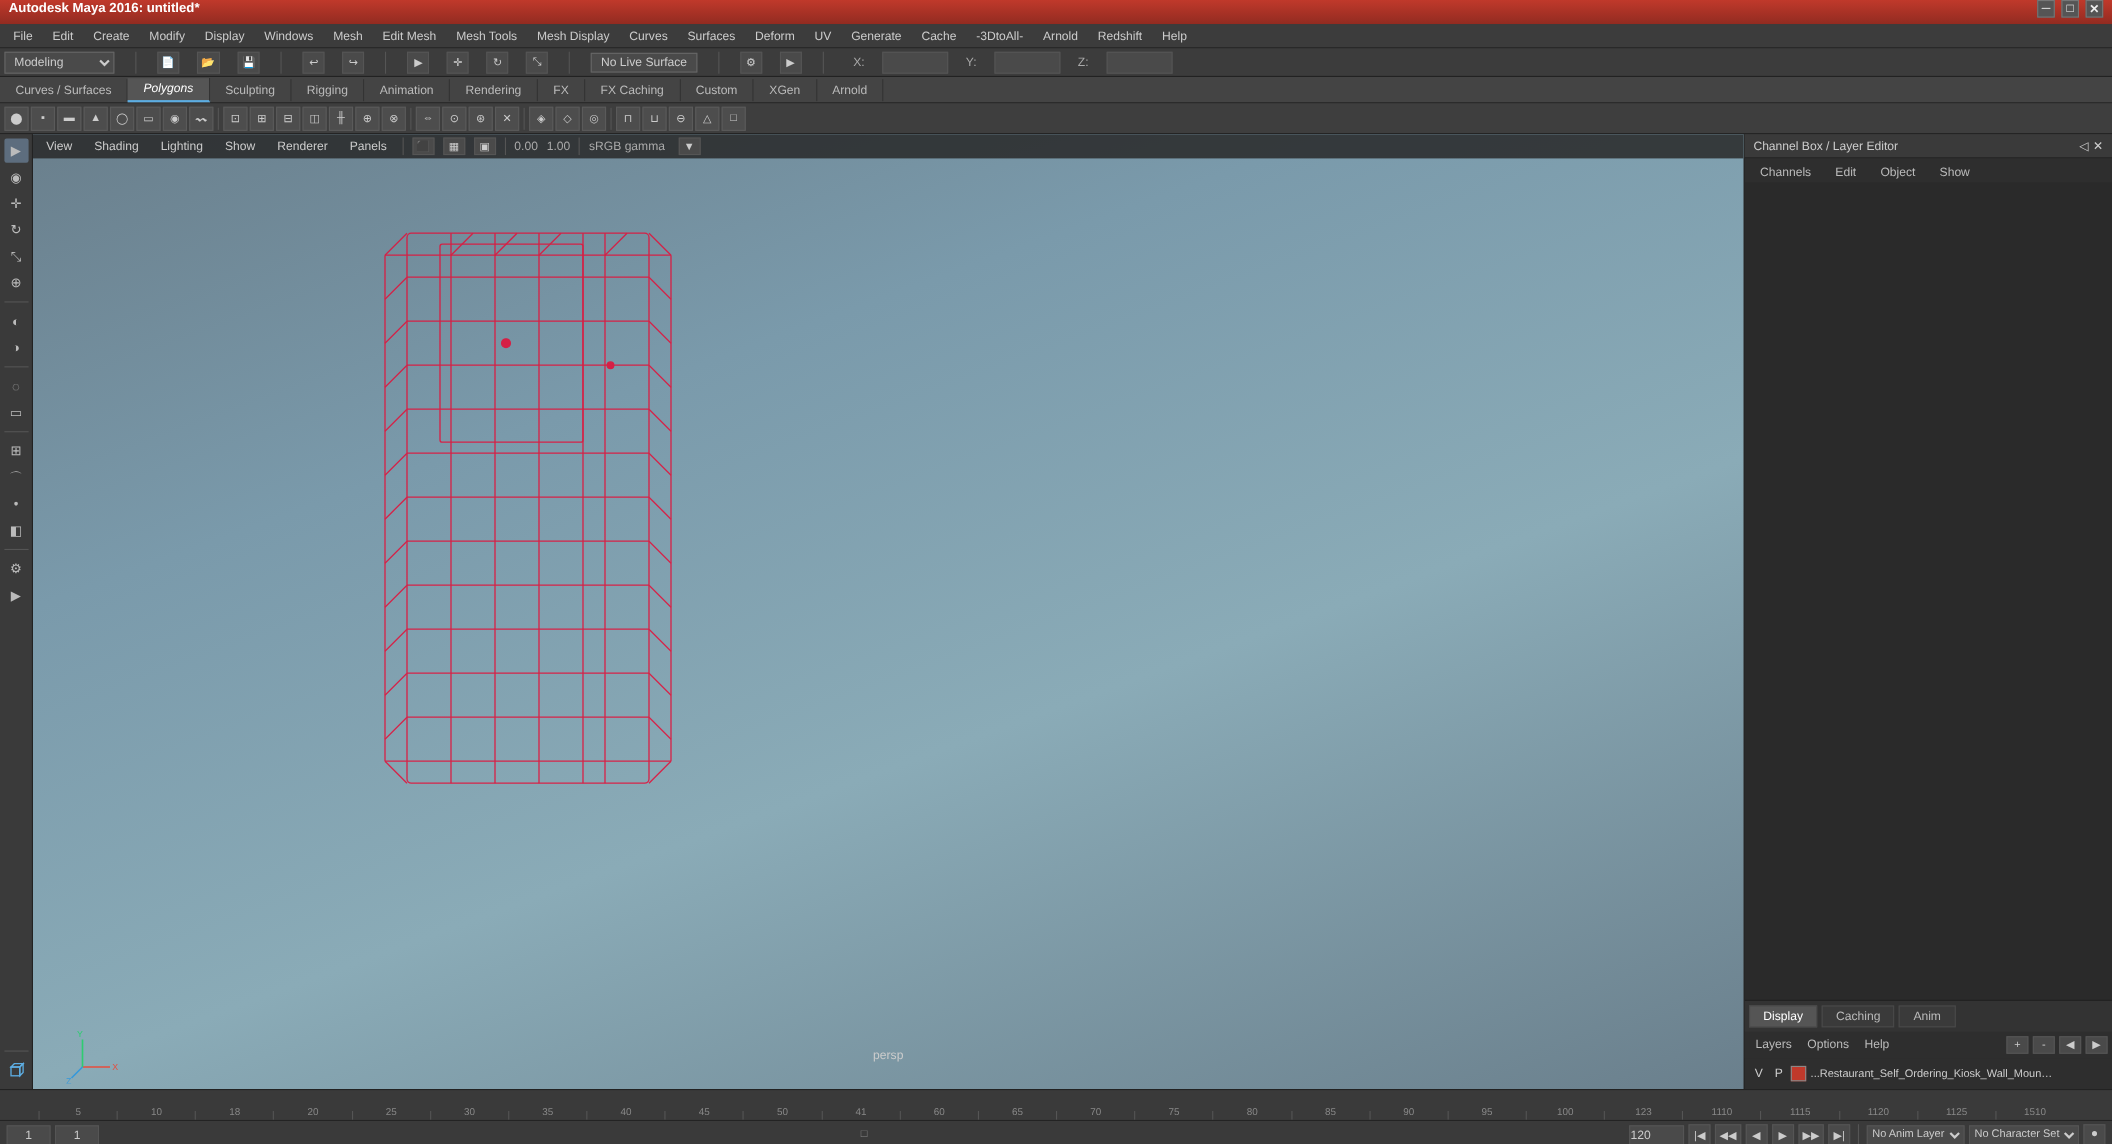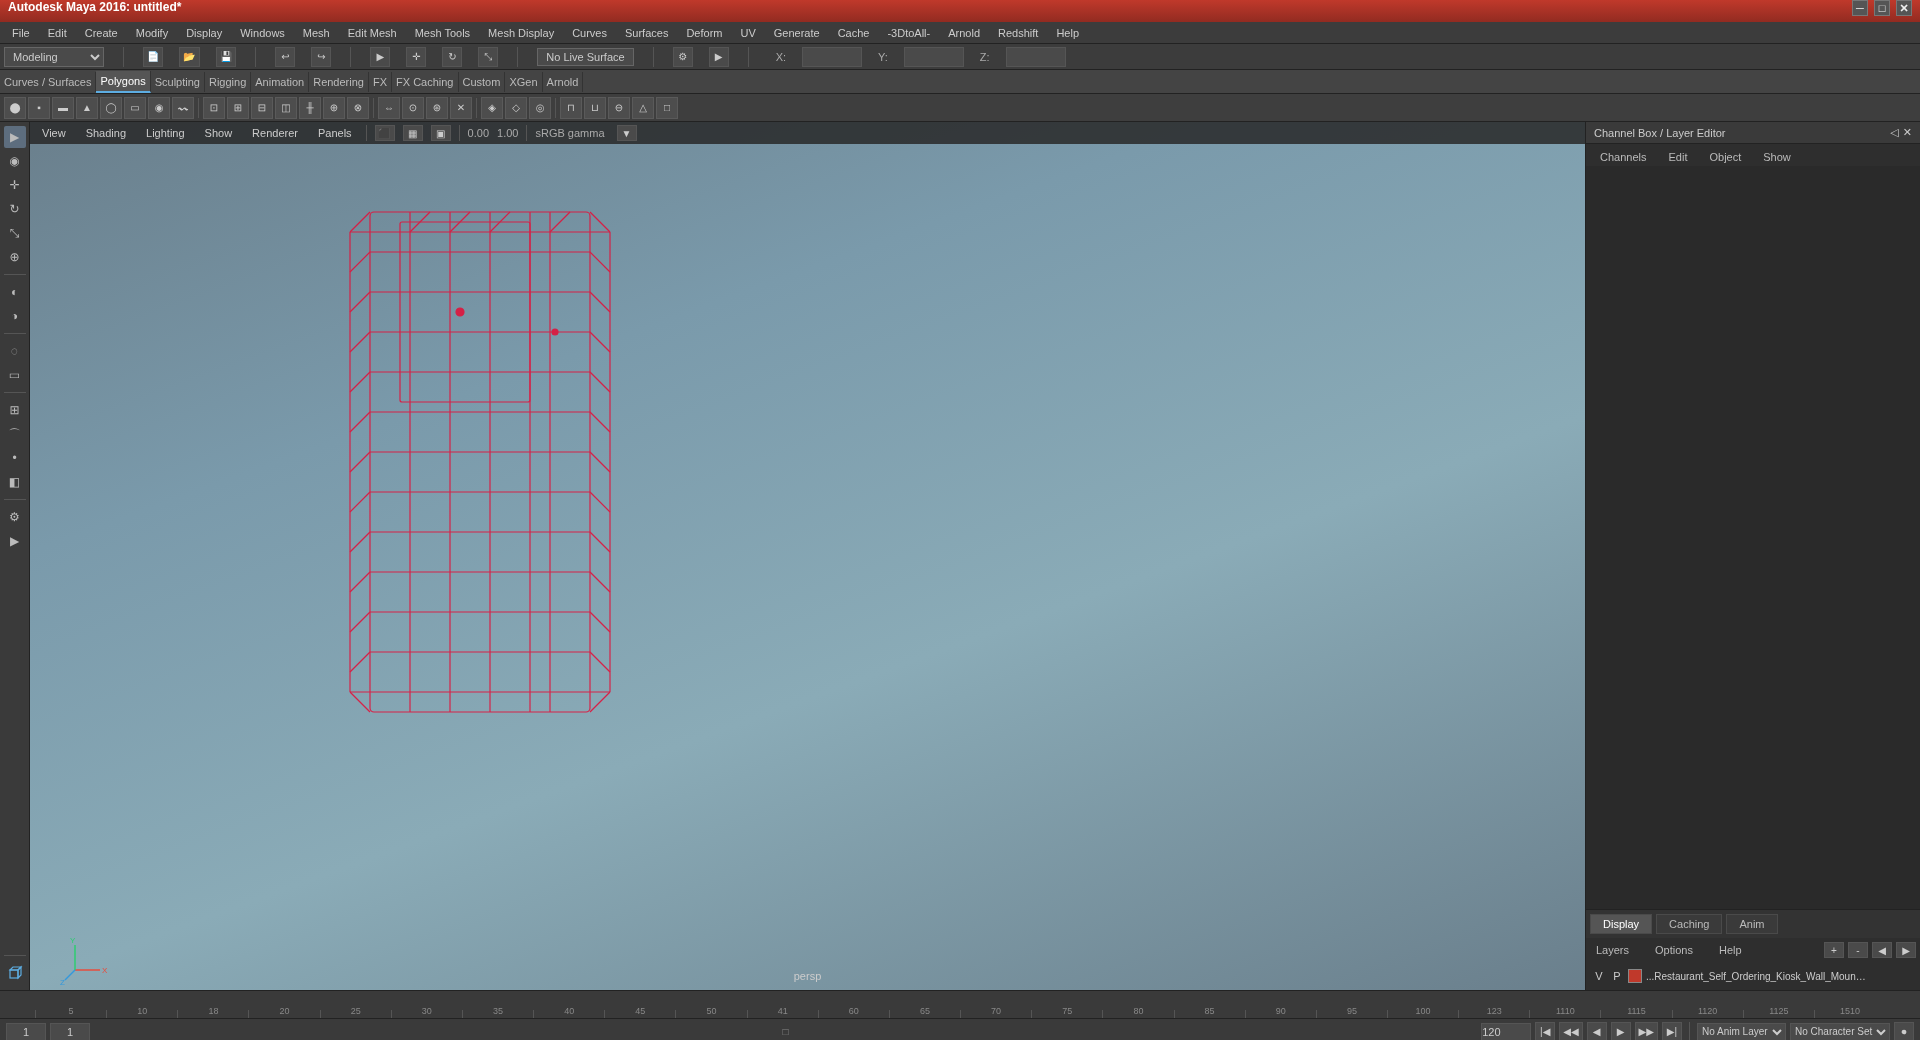--- a/index.html
+++ b/index.html
@@ -46,23 +46,23 @@
       padding: 2px 8px; background: #4a4a4a; border: 1px solid #666;
       color: #ccc; font-size: 11px;
     }
 
     
     #tab-bar {
       width: 100%; height: 24px; background: #444;
       display: flex; align-items: center; border-bottom: 1px solid #222;
     }
     .tab {
-      padding: 4px 4px; font-size: 11px; color: #bbb; cursor: pointer; border-right: 1px solid #333;
-    }
-    .tab.active { background: #555; color: #fff; border-bottom: 2px solid #5dade2; }
+      padding: 4px 14px; font-size: 11px; color: #bbb; cursor: pointer; border-right: 1px solid #333;
+    }
+    .tab.active { background: #555; color: #fff; border-bottom: 2px solid #5dade2; font-style: italic; }
 
     
     #poly-tools {
       width: 100%; height: 28px; background: #3e3e3e;
       display: flex; align-items: center; padding: 0 4px; gap: 2px; border-bottom: 1px solid #222;
     }
     .poly-btn {
       width: 22px; height: 22px; background: #4d4d4d; border: 1px solid #5a5a5a;
       display: inline-flex; align-items: center; justify-content: center;
       color: #ccc; font-size: 10px; cursor: pointer;
@@ -102,21 +102,21 @@
 
     
     #object-container {
       position: absolute; top: 80px; left: 300px;
       width: 300px; height: 520px;
     }
     #object-svg { width: 300px; height: 520px; }
 
     
     #persp-label {
-      position: absolute; bottom: 8px; left: 50%;
+      position: absolute; bottom: 24px; left: 50%;
       transform: translateX(-50%);
       color: #ccc; font-size: 11px;
     }
     
     #axis-indicator {
       position: absolute; bottom: 15px; left: 30px;
       width: 40px; height: 40px;
     }
 
     
@@ -138,21 +138,21 @@
     }
     #display-tabs {
       display: flex; padding: 4px; gap: 4px; background: #333; border-top: 1px solid #222;
     }
     .dt-tab {
       padding: 3px 12px; font-size: 11px; color: #bbb; cursor: pointer;
       background: #3a3a3a; border: 1px solid #4a4a4a;
     }
     .dt-tab.active { background: #555; color: #fff; }
     #layers-toolbar {
-      display: flex; align-items: center; padding: 4px; gap: 14px; background: #2e2e2e;
+      display: flex; align-items: center; padding: 4px; gap: 2px; background: #2e2e2e;
     }
     .ly-btn { font-size: 11px; color: #bbb; cursor: pointer; padding: 2px 6px; }
     #layers-content { padding: 4px; }
     .layer-row {
       display: flex; align-items: center; gap: 4px; padding: 3px 2px;
       font-size: 11px; color: #ccc;
     }
     .layer-color-box { width: 14px; height: 14px; background: #c0392b; border: 1px solid #888; }
     .layer-v { width: 14px; text-align: center; }
 

